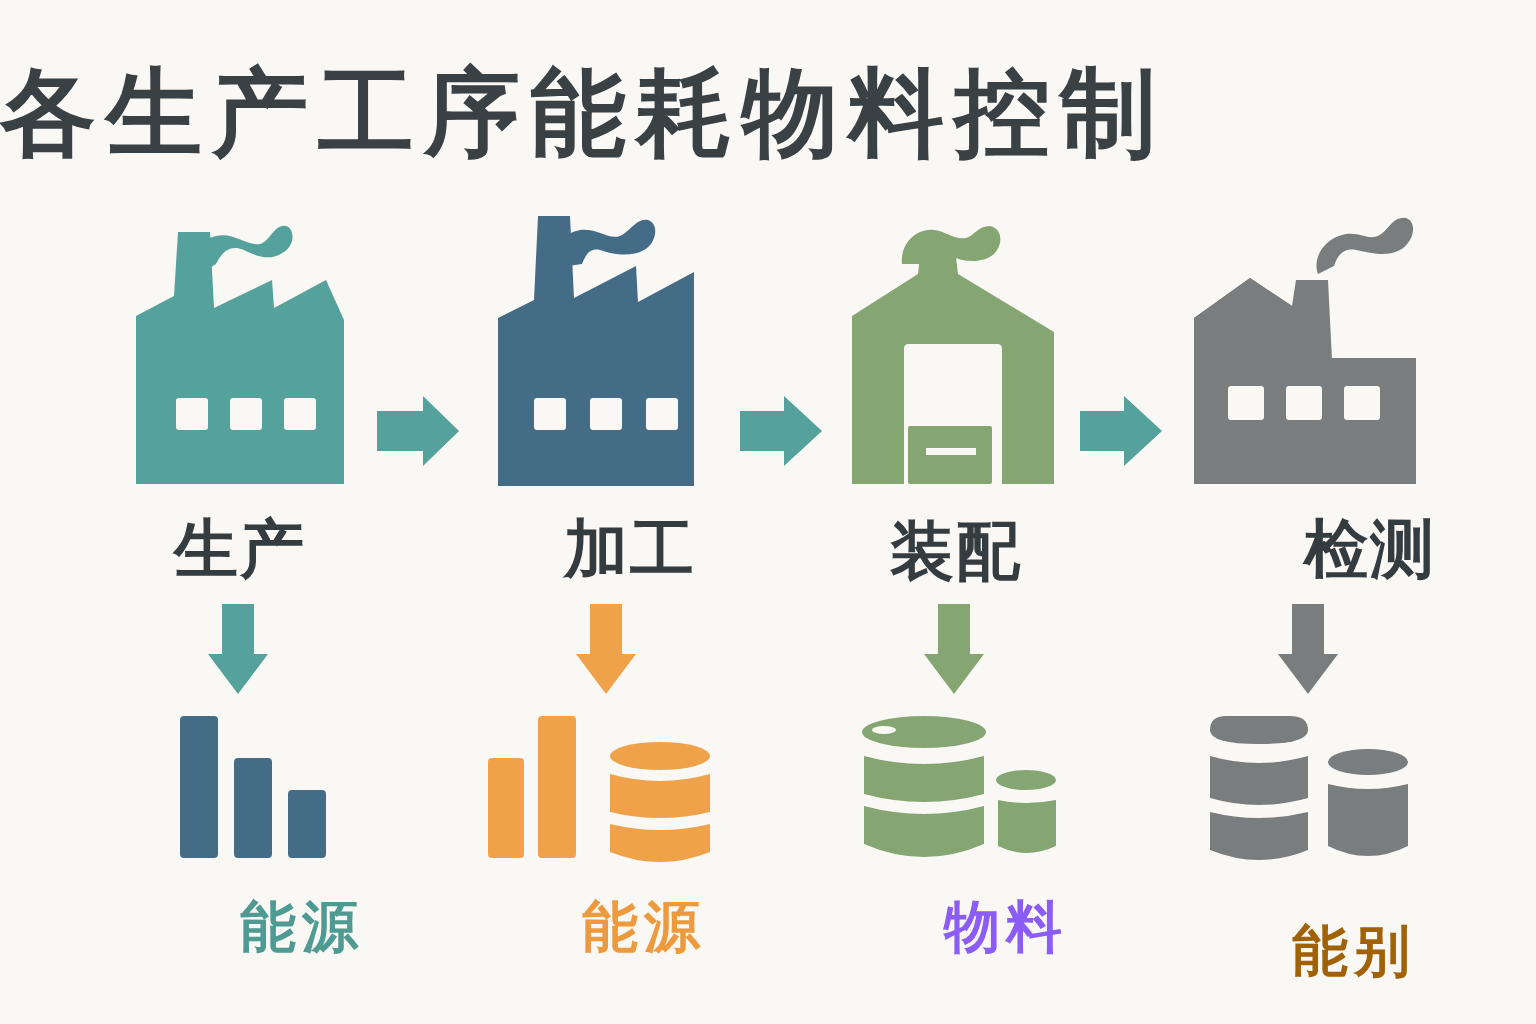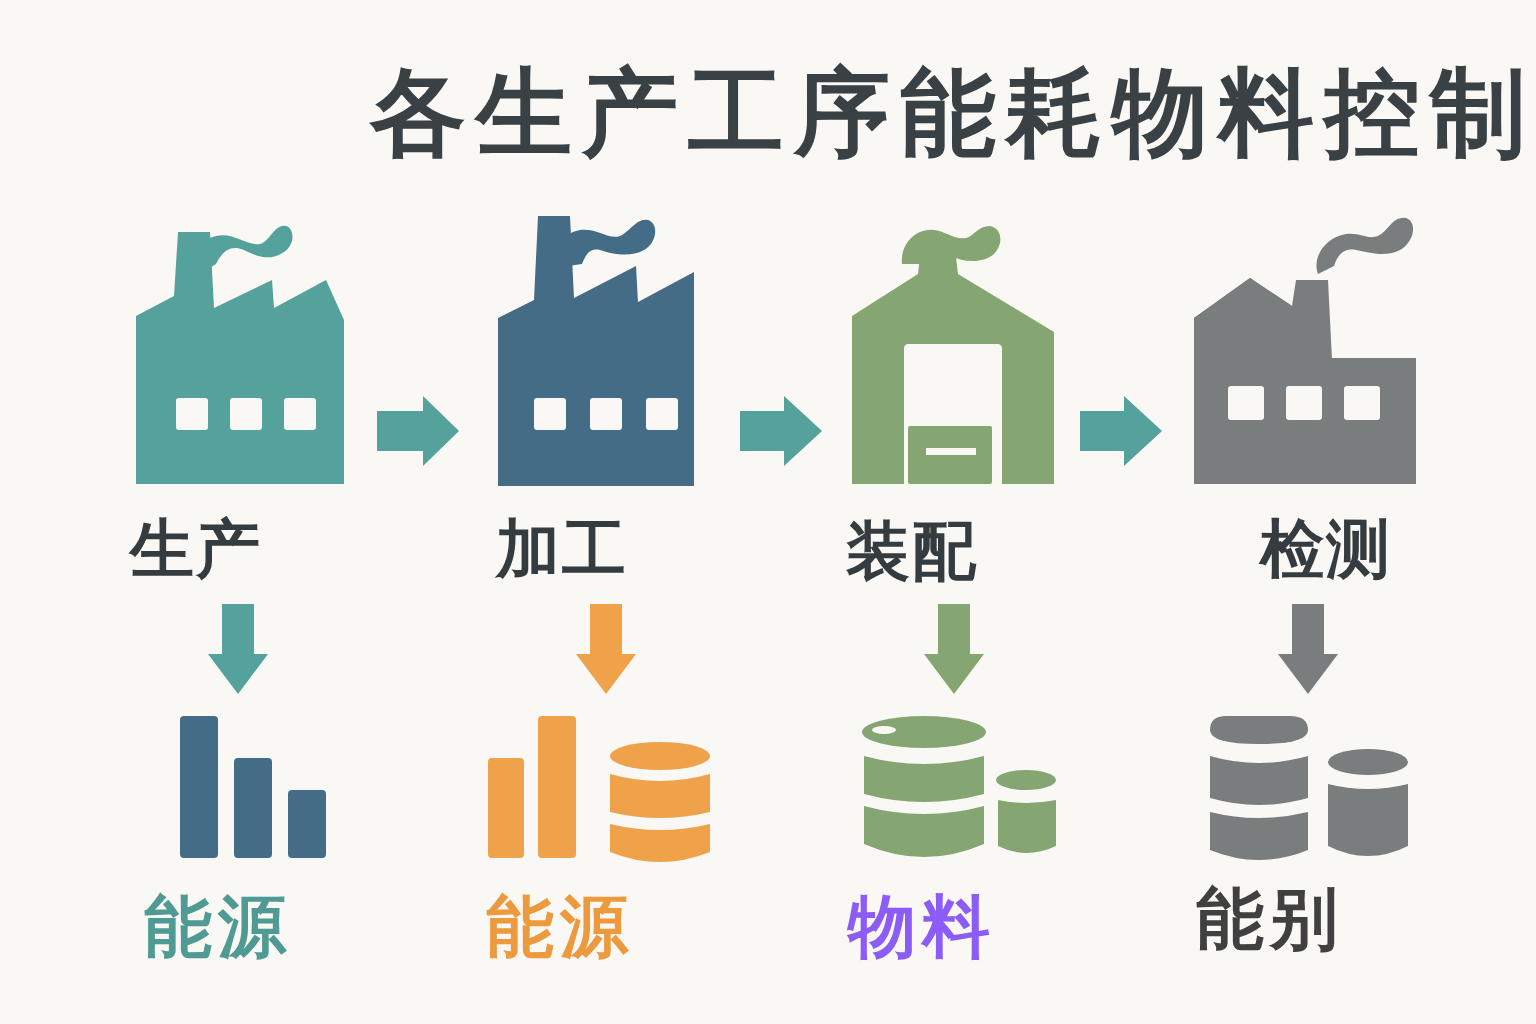--- a/index.html
+++ b/index.html
@@ -4,32 +4,32 @@
 <style>
   html, body { margin:0; padding:0; }
   body {
     width:1536px; height:1024px; overflow:hidden;
     background:#faf8f4;
     font-family: "DejaVu Sans", "Liberation Sans", sans-serif;
     position:relative;
   }
   .title {
     position:absolute; left:0; top:58px; width:1536px;
-    text-align:right; font-size:96px; font-weight:bold;
+    text-align:left; font-size:96px; font-weight:bold;
     color:#394145; letter-spacing:10px; line-height:110px;
   }
   .abs { position:absolute; }
   .stage-label {
-    position:absolute; width:220px; text-align:left;
+    position:absolute; width:220px; text-align:center;
     font-size:64px; font-weight:bold; color:#343c40; line-height:70px;
     letter-spacing:2px;
   }
   .out-label {
-    position:absolute; width:220px; text-align:left;
-    font-size:68px; font-weight:bold; line-height:70px; letter-spacing:6px;
+    position:absolute; width:220px; text-align:right;
+    font-size:56px; font-weight:bold; line-height:70px; letter-spacing:6px;
   }
   svg { display:block; }
 </style>
 </head>
 <body>
 
 <div class="title">各生产工序能耗物料控制</div>
 
 <svg class="abs" style="left:134px;top:212px" width="212" height="276" viewBox="0 0 212 276">
   <path d="M66 62 C58 50 62 28 82 24 C100 20 112 34 126 32 C136 30 140 12 152 14 C160 16 162 32 150 40 C136 50 122 44 110 38 C96 32 88 40 82 52 Z" fill="#55a19b"></path>
@@ -69,21 +69,21 @@
 <svg class="abs" style="left:1192px;top:212px" width="228" height="276" viewBox="0 0 228 276">
   <path d="M126 62 C120 46 132 26 154 22 C168 20 176 28 186 24 C196 20 200 4 214 6 C226 10 222 30 208 38 C192 46 176 40 164 38 C152 36 146 42 142 54 Z" fill="#7a7d7e"></path>
   <path d="M2 106 L58 66 L100 94 L104 68 L136 68 L140 148 L224 148 L224 272 L2 272 Z" fill="#7a7d7e" transform="translate(0,0)"></path>
   <path d="M2 106 L58 66 L100 94 L102 146 L224 146 L224 272 L2 272 Z" fill="#7a7d7e"></path>
   <rect x="36" y="174" width="36" height="34" rx="3" fill="#faf8f4"></rect>
   <rect x="94" y="174" width="36" height="34" rx="3" fill="#faf8f4"></rect>
   <rect x="152" y="174" width="36" height="34" rx="3" fill="#faf8f4"></rect>
 </svg>
 
 <div class="stage-label" style="left:130px;top:514px">生产</div>
-<div class="stage-label" style="left:496px;top:514px">加工</div>
+<div class="stage-label" style="left:520px;top:514px">加工</div>
 <div class="stage-label" style="left:846px;top:516px">装配</div>
 <div class="stage-label" style="left:1260px;top:514px">检测</div>
 
 <svg class="abs" style="left:206px;top:602px" width="64" height="94" viewBox="0 0 64 94">
   <path d="M16 2 L48 2 L48 52 L62 52 L32 92 L2 52 L16 52 Z" fill="#55a19b"></path>
 </svg>
 <svg class="abs" style="left:574px;top:602px" width="64" height="94" viewBox="0 0 64 94">
   <path d="M16 2 L48 2 L48 52 L62 52 L32 92 L2 52 L16 52 Z" fill="#f0a24b"></path>
 </svg>
 <svg class="abs" style="left:922px;top:602px" width="64" height="94" viewBox="0 0 64 94">
@@ -130,13 +130,13 @@
   </g>
   <g>
     <ellipse cx="162" cy="48" rx="40" ry="13" fill="#7a7d7e"></ellipse>
     <path d="M122 70 Q162 80 202 70 L202 132 Q162 152 122 132 Z" fill="#7a7d7e"></path>
   </g>
 </svg>
 
 <div class="out-label" style="left:144px;top:892px;color:#4f9a93">能源</div>
 <div class="out-label" style="left:486px;top:892px;color:#ec9a3d">能源</div>
 <div class="out-label" style="left:848px;top:892px;color:#8b5cf6">物料</div>
-<div class="out-label" style="left:1196px;top:884px;color:#404040">能别</div>
+<div class="out-label" style="left:1196px;top:916px;color:#a16207">能别</div>
 
 </body></html>

